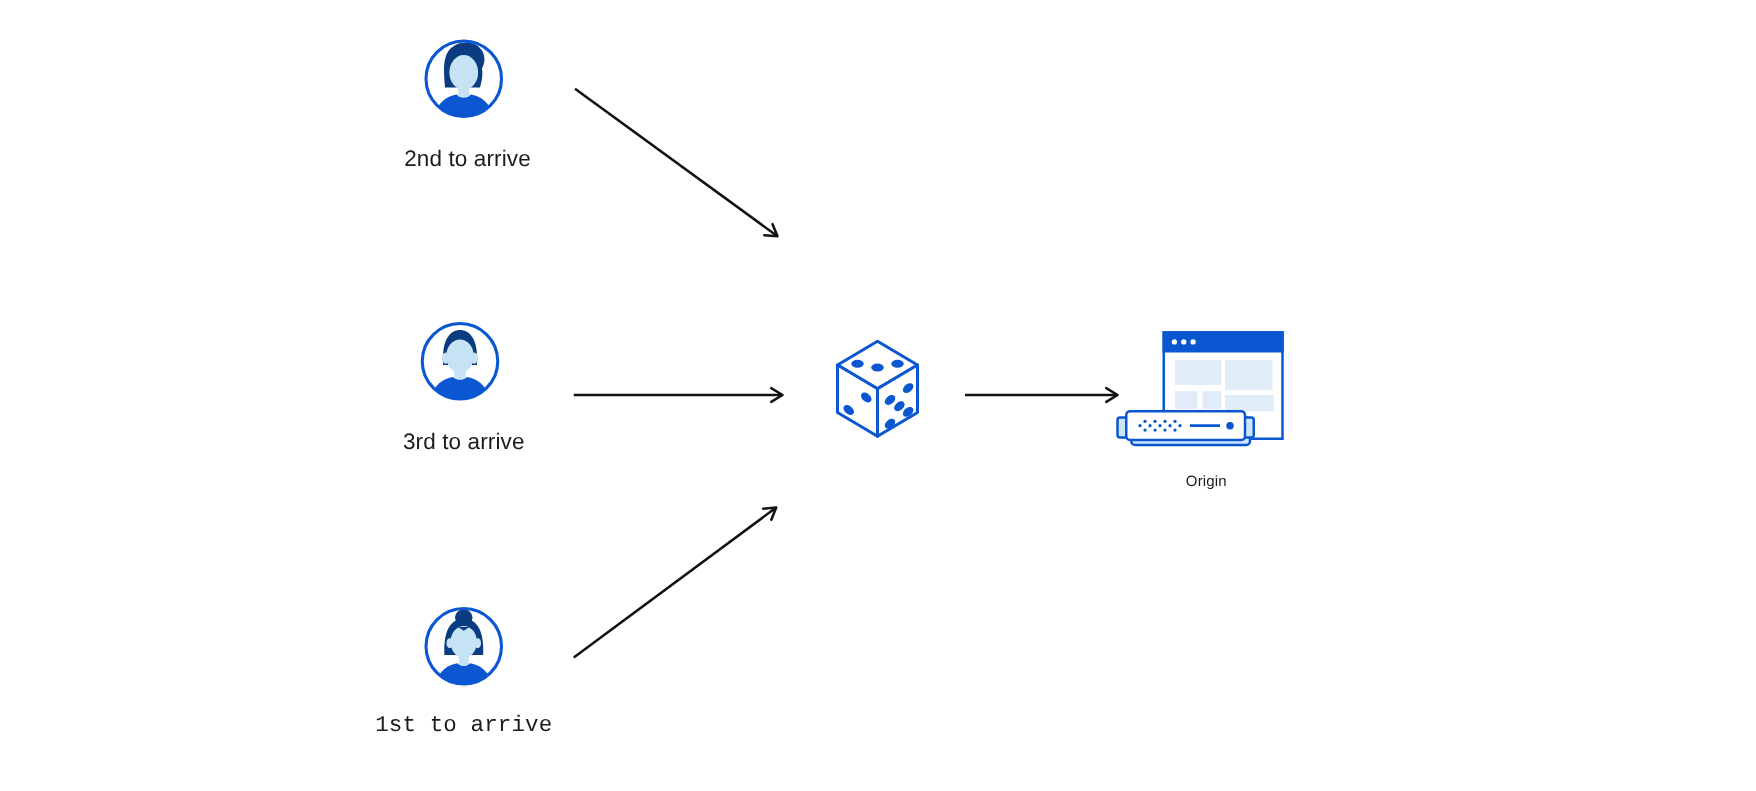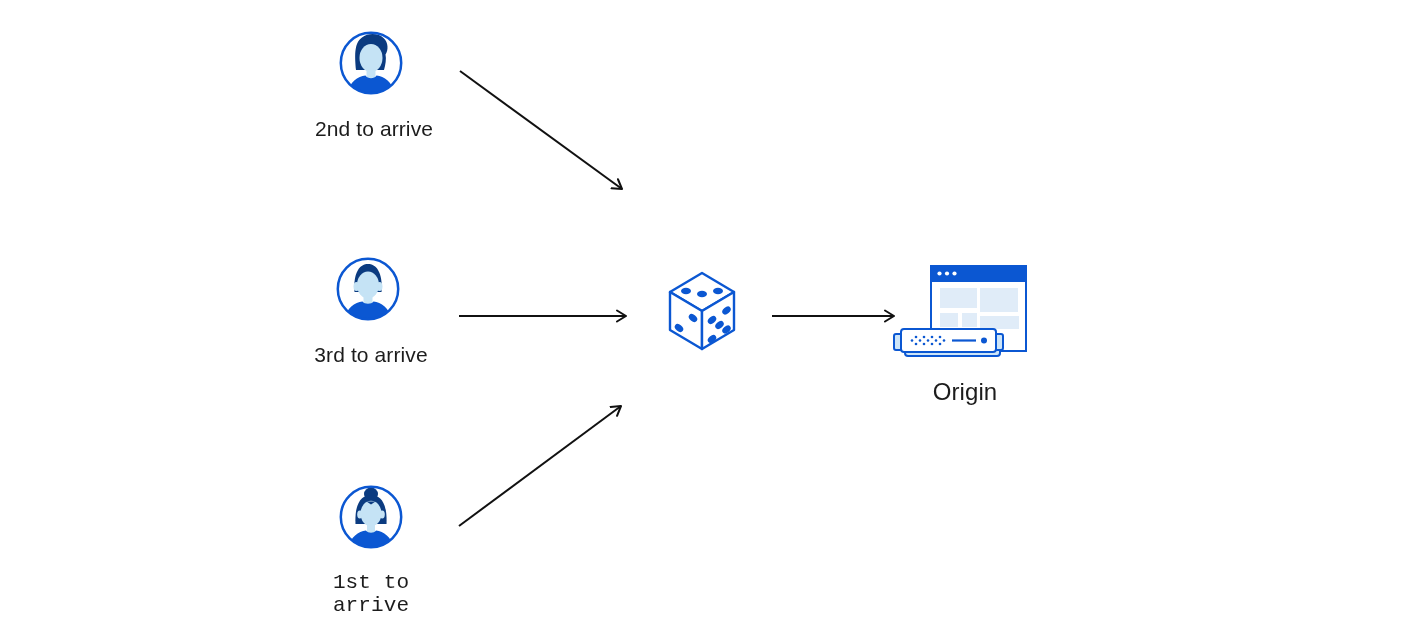--- a/index.html
+++ b/index.html
@@ -18,25 +18,25 @@
     position:relative;
     width:1405px;height:633px;
     background:var(--c-bg);
     overflow:hidden;
   }
   .node{position:absolute;}
   .node-label{
     position:absolute;
     width:160px;
     text-align:center;
-    font-size:21px;
+    font-size:18px;
     color:var(--c-text);
     letter-spacing:.1px;
   }
-  .origin-label{font-size:24px;}
+  .origin-label{font-size:12px;}
   .arrows{position:absolute;left:0;top:0;width:1405px;height:633px;}
   .arrow-line{stroke:var(--c-arrow);stroke-width:2;fill:none;}
   .ah-path{stroke:var(--c-arrow);stroke-width:2;fill:none;stroke-linecap:round;stroke-linejoin:round;}
   
   .f-white{fill:#fff;}
   .f-blue{fill:var(--c-blue);}
   .f-navy{fill:var(--c-navy);}
   .f-face{fill:var(--c-face);}
   .f-pale{fill:var(--c-pale);}
   .s-blue{stroke:var(--c-blue);fill:none;}

